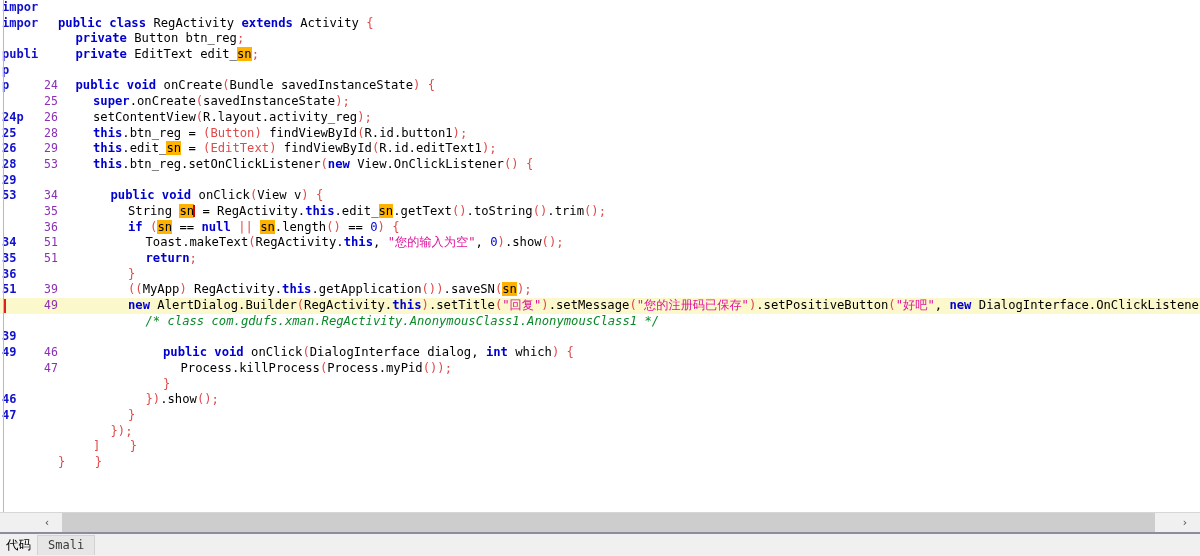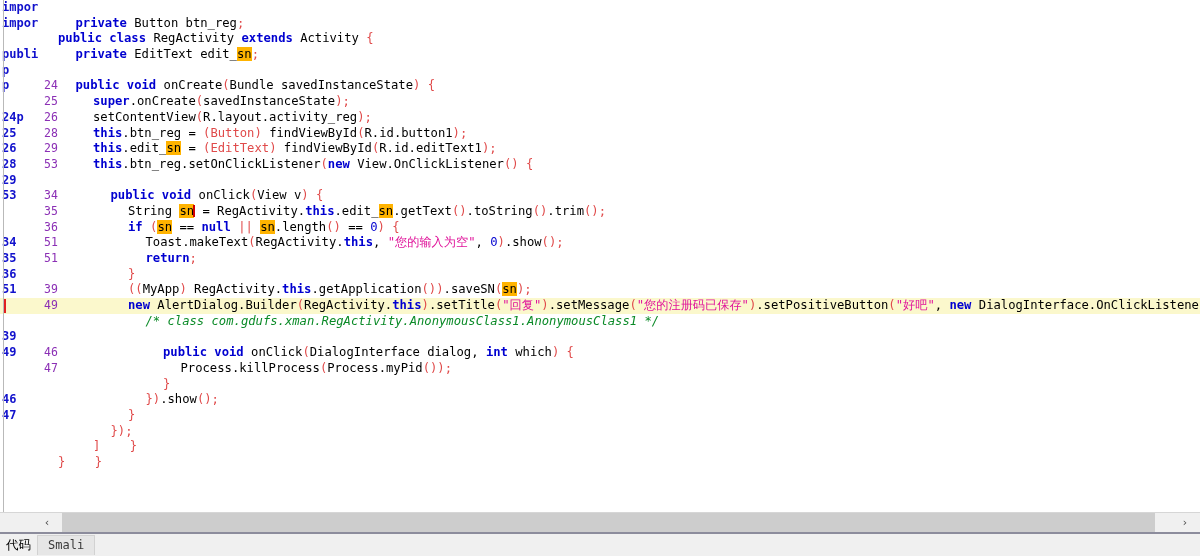--- a/index.html
+++ b/index.html
@@ -234,22 +234,22 @@
         <div class="ghost-line"></div>
         <div class="ghost-line"></div>
         <div class="ghost-line"></div>
         <div class="ghost-line"></div>
         <div class="ghost-line"></div>
         <div class="ghost-line"></div>
       </div>
     <div class="gutter-rule"></div>
     <div class="lines" id="lines">
         <div class="row"><div class="gutter"></div><div class="src" style="padding-left: 8px;"></div></div>
+        <div class="row"><div class="gutter"></div><div class="src" style="padding-left: 8px;"><span class="kw">public class</span><span class="ident"> RegActivity </span><span class="kw">extends</span><span class="ident"> Activity </span><span class="punc">{</span></div></div>
         <div class="row"><div class="gutter"></div><div class="src" style="padding-left: 25.5px;"><span class="kw">private</span><span class="ident"> Button btn_reg</span><span class="punc">;</span></div></div>
-        <div class="row"><div class="gutter"></div><div class="src" style="padding-left: 8px;"><span class="kw">public class</span><span class="ident"> RegActivity </span><span class="kw">extends</span><span class="ident"> Activity </span><span class="punc">{</span></div></div>
         <div class="row"><div class="gutter"></div><div class="src" style="padding-left: 25.5px;"><span class="kw">private</span><span class="ident"> EditText edit_</span><span class="hlvar">sn</span><span class="punc">;</span></div></div>
         <div class="row"><div class="gutter"></div><div class="src" style="padding-left: 8px;"></div></div>
         <div class="row"><div class="gutter">24</div><div class="src" style="padding-left: 25.5px;"><span class="kw">public void</span><span class="ident"> onCreate</span><span class="punc">(</span><span class="ident">Bundle savedInstanceState</span><span class="punc">)</span><span class="ident"> </span><span class="punc">{</span></div></div>
         <div class="row"><div class="gutter">25</div><div class="src" style="padding-left: 43px;"><span class="kw">super</span><span class="ident">.onCreate</span><span class="punc">(</span><span class="ident">savedInstanceState</span><span class="punc">)</span><span class="punc">;</span></div></div>
         <div class="row"><div class="gutter">26</div><div class="src" style="padding-left: 43px;"><span class="ident">setContentView</span><span class="punc">(</span><span class="ident">R.layout.activity_reg</span><span class="punc">)</span><span class="punc">;</span></div></div>
         <div class="row"><div class="gutter">28</div><div class="src" style="padding-left: 43px;"><span class="kw">this</span><span class="ident">.btn_reg = </span><span class="punc">(</span><span class="punc">Button</span><span class="punc">)</span><span class="ident"> findViewById</span><span class="punc">(</span><span class="ident">R.id.button1</span><span class="punc">)</span><span class="punc">;</span></div></div>
         <div class="row"><div class="gutter">29</div><div class="src" style="padding-left: 43px;"><span class="kw">this</span><span class="ident">.edit_</span><span class="hlvar">sn</span><span class="ident"> = </span><span class="punc">(</span><span class="punc">EditText</span><span class="punc">)</span><span class="ident"> findViewById</span><span class="punc">(</span><span class="ident">R.id.editText1</span><span class="punc">)</span><span class="punc">;</span></div></div>
         <div class="row"><div class="gutter">53</div><div class="src" style="padding-left: 43px;"><span class="kw">this</span><span class="ident">.btn_reg.setOnClickListener</span><span class="punc">(</span><span class="kw">new</span><span class="ident"> View.OnClickListener</span><span class="punc">()</span><span class="ident"> </span><span class="punc">{</span></div></div>
         <div class="row"><div class="gutter"></div><div class="src" style="padding-left: 8px;"></div></div>
         <div class="row"><div class="gutter">34</div><div class="src" style="padding-left: 60.5px;"><span class="kw">public void</span><span class="ident"> onClick</span><span class="punc">(</span><span class="ident">View v</span><span class="punc">)</span><span class="ident"> </span><span class="punc">{</span></div></div>

